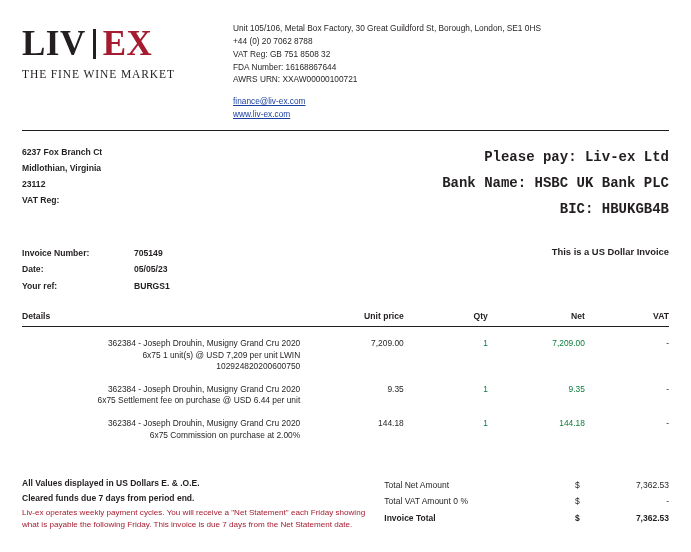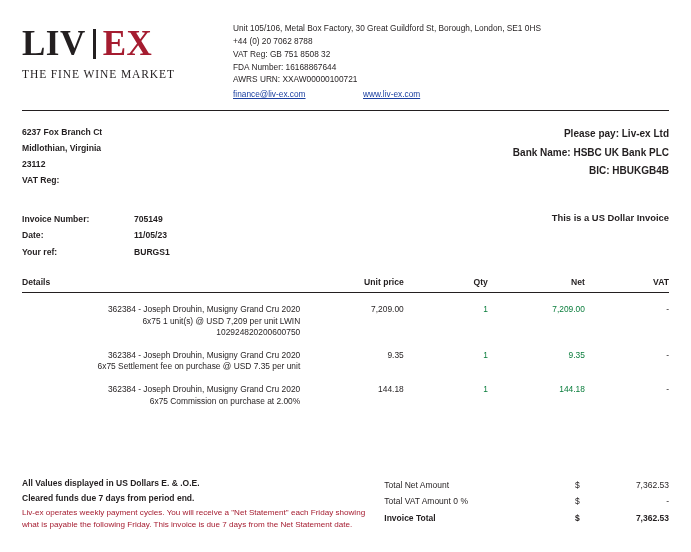--- a/index.html
+++ b/index.html
@@ -61,23 +61,24 @@
   }
   .company-block {
     flex: 1;
     padding-left: 16px;
     padding-top: 2px;
     font-size: 8.3px;
     line-height: 1.55;
   }
   .company-block div { white-space: nowrap; }
   .company-links {
-    margin-top: 2px;
+    margin-top: 9px;
     display: flex;
     gap: 0;
+    flex-direction: column;
   }
   .company-links a {
     color: #1a3fa0;
     text-decoration: underline;
     font-size: 8.3px;
   }
   .link-email { width: 130px; display: inline-block; }
 
   .rule {
     border-bottom: 1px solid #231f20;
@@ -91,23 +92,24 @@
   }
   .addr {
     width: 50%;
     font-size: 8.6px;
     line-height: 1.85;
     font-weight: bold;
   }
   .pay {
     width: 50%;
     text-align: right;
-    font-size: 10px;
+    font-size: 14px;
     line-height: 1.85;
     font-weight: bold;
+    font-family: Liberation Mono, monospace;
   }
 
   
   .meta {
     display: flex;
     padding: 22px 22px 0 22px;
   }
   .meta-left { width: 52%; }
   .meta-row {
     display: flex;
@@ -241,21 +243,21 @@
   </div>
 
   <div class="meta">
     <div class="meta-left">
       <div class="meta-row">
         <div class="meta-label">Invoice Number:</div>
         <div class="meta-value">705149</div>
       </div>
       <div class="meta-row">
         <div class="meta-label">Date:</div>
-        <div class="meta-value">11/05/23</div>
+        <div class="meta-value">05/05/23</div>
       </div>
       <div class="meta-row">
         <div class="meta-label">Your ref:</div>
         <div class="meta-value">BURGS1</div>
       </div>
     </div>
     <div class="meta-right">This is a US Dollar Invoice</div>
   </div>
 
   <div class="table-wrap">
@@ -284,21 +286,21 @@
             <div>102924820200600750</div>
           </td>
           <td class="c-unit">7,209.00</td>
           <td class="c-qty">1</td>
           <td class="c-net">7,209.00</td>
           <td class="c-vat">-</td>
         </tr>
         <tr>
           <td class="c-details">
             <div>362384 - Joseph Drouhin, Musigny Grand Cru 2020</div>
-            <div>6x75 Settlement fee on purchase @ USD 7.35 per unit</div>
+            <div>6x75 Settlement fee on purchase @ USD 6.44 per unit</div>
           </td>
           <td class="c-unit">9.35</td>
           <td class="c-qty">1</td>
           <td class="c-net">9.35</td>
           <td class="c-vat">-</td>
         </tr>
         <tr>
           <td class="c-details">
             <div>362384 - Joseph Drouhin, Musigny Grand Cru 2020</div>
             <div>6x75 Commission on purchase at 2.00%</div>

